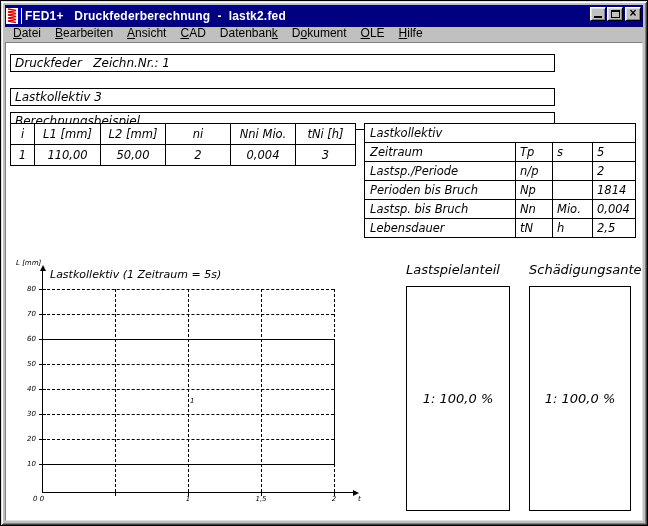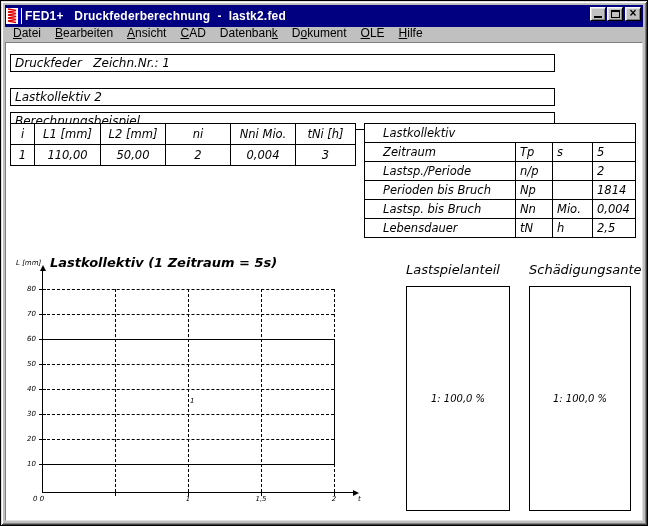--- a/index.html
+++ b/index.html
@@ -39,21 +39,21 @@
             font-size:12px; padding:1px 0 0 4px; white-space:pre; background:#fff; }
 
   table { border-collapse:collapse; position:absolute; background:#fff;
           font-style:italic; font-family:"DejaVu Sans", sans-serif; }
   td { border:1px solid #000; font-size:11.5px; text-align:center; padding:0 3px;
        overflow:hidden; white-space:nowrap; }
   .springtbl { left:4px; top:80px; }
   .springtbl td { height:21px; }
   .lktbl { left:358px; top:80px; }
   .lktbl td { height:19px; }
-  .lktbl td.lbl { text-align:left; padding-left:18px; }
+  .lktbl td.lbl { text-align:left; padding-left:5px; }
   .lktbl td.sym { text-align:left; padding-left:4px; }
 
   
   .chart span { position:absolute; font-size:7px; line-height:8px;
                 font-style:italic; font-family:"DejaVu Sans", sans-serif; }
   .axis { position:absolute; background:#000; }
   .gl-h { position:absolute; height:0; border-top:1px dashed #000; }
   .gl-h.solid { border-top:1px solid #000; }
   .gl-v { position:absolute; width:0; border-left:1px dashed #000; }
   .gl-v.solid { border-left:1px solid #000; }
@@ -61,21 +61,21 @@
   .tick-x { position:absolute; top:446px; width:1px; height:7px; background:#000; }
   .arrow-up { position:absolute; width:0; height:0; border-left:3px solid transparent;
               border-right:3px solid transparent; border-bottom:6px solid #000; }
   .arrow-right { position:absolute; width:0; height:0; border-top:3px solid transparent;
                  border-bottom:3px solid transparent; border-left:6px solid #000; }
   .ytick { text-align:right; width:18px; }
   .xtick { text-align:center; width:24px; }
 
   .panel-title { position:absolute; font-size:13px; top:219px; }
   .panel-box { position:absolute; top:243px; height:225px; border:1px solid #000; background:#fff;
-               display:flex; align-items:center; justify-content:center; font-size:10px; }
+               display:flex; align-items:center; justify-content:center; font-size:13px; }
 </style>
 </head>
 <body>
 
 <div class="window">
 
   <div class="titlebar">
     <svg class="app-icon" viewBox="0 0 16 16">
       <rect x="0" y="0" width="16" height="16" fill="#ffffff"></rect>
       <rect x="12" y="0" width="3" height="16" fill="#0000bb"></rect>
@@ -103,21 +103,21 @@
       <span class="menu-item">Datenban<u>k</u></span>
       <span class="menu-item">D<u>o</u>kument</span>
       <span class="menu-item"><u>O</u>LE</span>
       <span class="menu-item"><u>H</u>ilfe</span>
     </div>
 
   <div class="client">
 
     <div class="hdrbox it" style="top:11px;">Druckfeder   Zeichn.Nr.: 1</div>
     <div class="hdrbox it" style="top:28px;margin-top:41px;">Berechnungsbeispiel</div>
-    <div class="hdrbox it" style="top:45px;">Lastkollektiv 2</div>
+    <div class="hdrbox it" style="top:45px;">Lastkollektiv 3</div>
 
     <table class="springtbl">
       <tbody>
           <tr>
         <td style="width:24px">i</td>
         <td style="width:66px">L1 [mm]</td>
         <td style="width:65px">L2 [mm]</td>
         <td style="width:65px">ni</td>
         <td style="width:65px">Nni Mio.</td>
         <td style="width:60px">tNi [h]</td>
@@ -166,21 +166,21 @@
         <td class="lbl">Lebensdauer</td>
         <td class="sym">tN</td>
         <td class="sym">h</td>
         <td class="sym">2,5</td>
       </tr>
     </tbody>
       </table>
 
     <div class="chart">
       <span style="left:10px; top:216px;">L [mm]</span>
-      <span style="left:44px; top:216px; font-size:13px;font-weight:bold;">Lastkollektiv (1 Zeitraum = 5s)</span>
+      <span style="left:44px; top:228px; font-size:11px;">Lastkollektiv (1 Zeitraum = 5s)</span>
 
       <div class="axis" style="left:36px; top:228px; width:1px; height:222px;"></div>
       <div class="axis" style="left:36px; top:449px; width:312px; height:1px;"></div>
       <i class="arrow-up" style="left:34px; top:222px;"></i>
       <i class="arrow-right" style="left:347px; top:447px;"></i>
 
       <div class="gl-h" style="left:36px; top:246px; width:292px;"></div>
       <div class="gl-h" style="left:36px; top:271px; width:292px;"></div>
       <div class="gl-h solid" style="left:36px; top:296px; width:292px;"></div>
       <div class="gl-h" style="left:36px; top:321px; width:292px;"></div>

